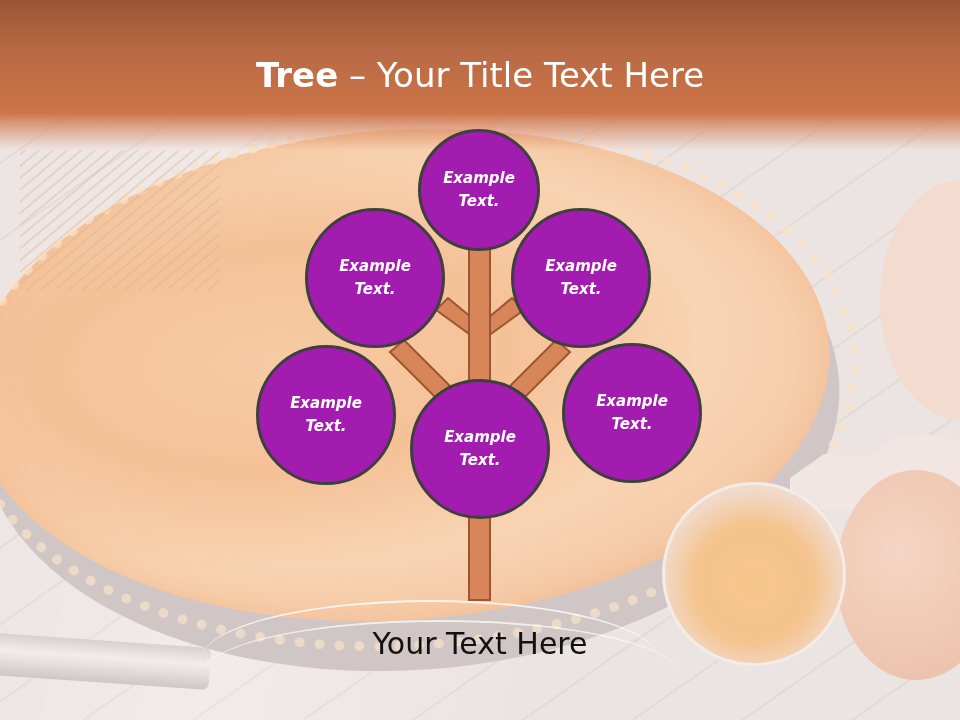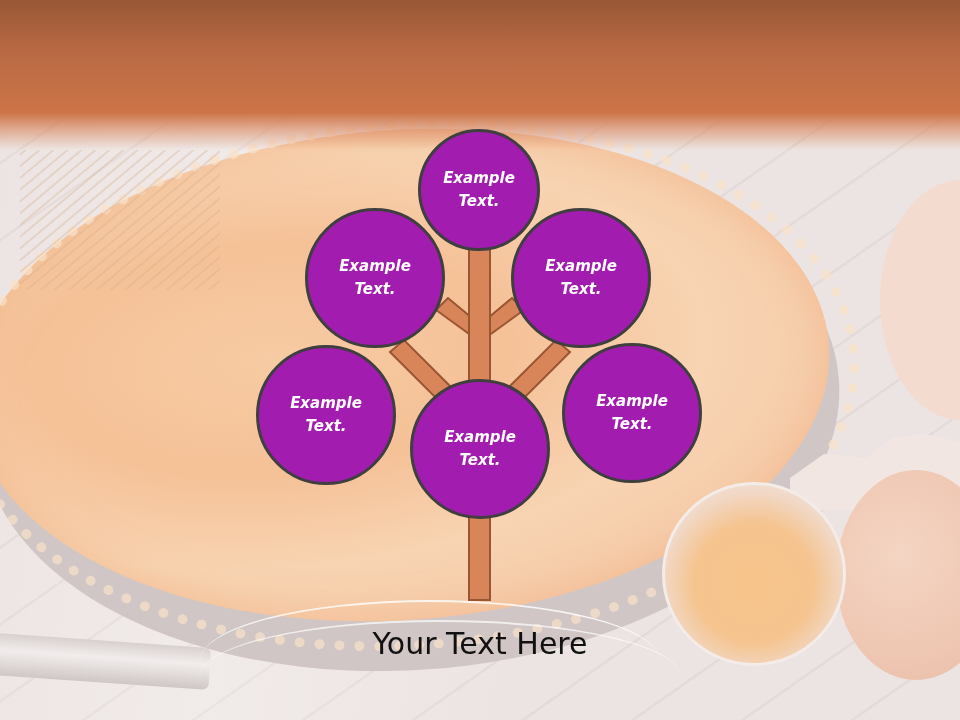--- a/index.html
+++ b/index.html
@@ -124,20 +124,23 @@
   <div class="bg-straw"></div>
   <div class="bg-egg-large"></div>
   <div class="bg-shell"></div>
   <div class="bg-egg-whole"></div>
   <div class="bg-egg-open"></div>
   <div class="bg-whisk-handle"></div>
   <div class="bg-whisk-wires"></div>
   <div class="bg-whisk-wires2"></div>
 
   <div class="title-bar"></div>
+  <div class="title">
+    <span class="bold">Tree</span><span> – Your Title Text Here</span>
+  </div>
 
   <svg class="tree" width="960" height="720" viewBox="0 0 960 720">
     <g fill="#d9855a" stroke="#9a5533" stroke-width="2">
 
       <polygon points="436,310 448,298 472,318 472,336"></polygon>
 
       <polygon points="488,318 512,298 524,310 488,336"></polygon>
 
       <polygon points="390,352 404,340 450,386 436,398"></polygon>
 

